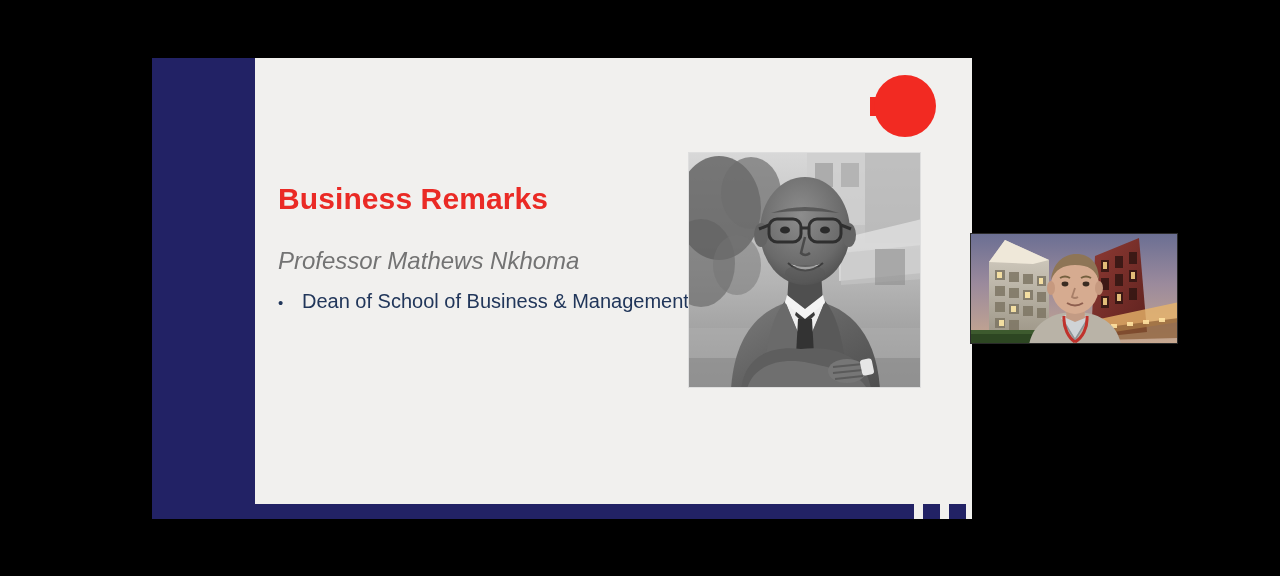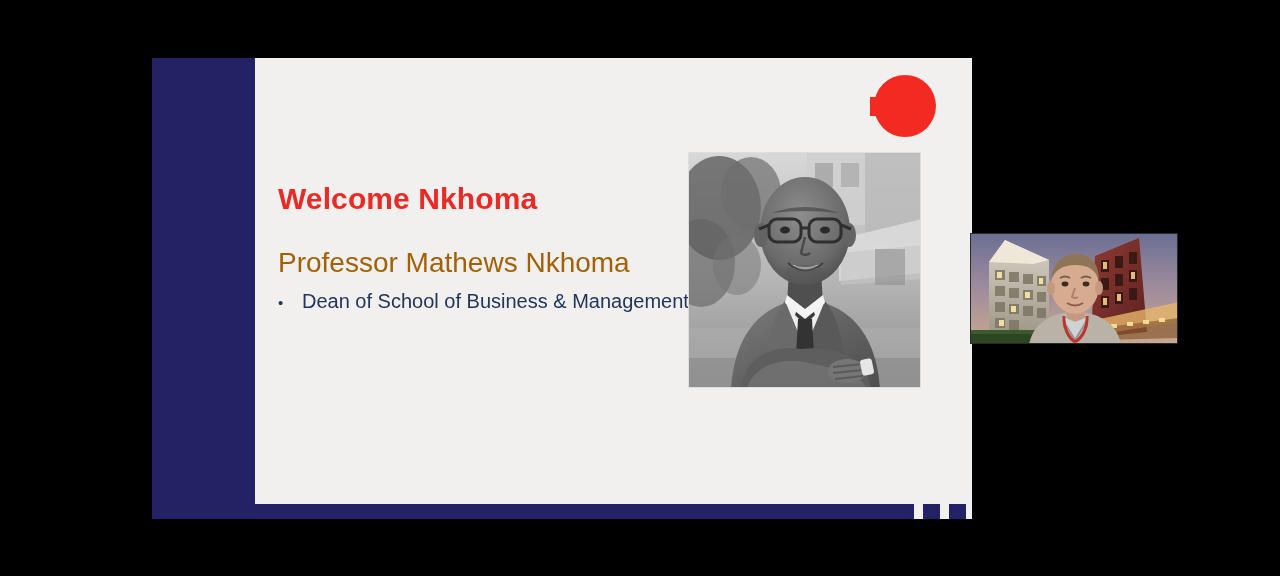--- a/index.html
+++ b/index.html
@@ -106,24 +106,25 @@
     font-size: 30px;
     font-weight: bold;
     color: #ea2a25;
     letter-spacing: 0.1px;
     white-space: nowrap;
   }
   #slide-subtitle {
     position: absolute;
     left: 126px;
     top: 189px;
-    font-size: 28px;
+    font-size: 24px;
     font-weight: normal;
-    color: #a16207;
+    color: #737373;
     white-space: nowrap;
+    font-style: italic;
   }
   #slide-bullet-row {
     position: absolute;
     left: 126px;
     top: 232px;
     display: flex;
     align-items: baseline;
     white-space: nowrap;
   }
   #slide-bullet-mark {
@@ -178,21 +179,21 @@
     <div class="footer-gap" id="footer-gap-1"></div>
     <div class="footer-gap" id="footer-gap-2"></div>
     <div class="footer-gap" id="footer-gap-3"></div>
 
     <div id="logo">
       <div class="logo-step-b"></div>
       <div class="logo-step-a"></div>
       <div class="logo-disc"></div>
     </div>
 
-    <div id="slide-title">Welcome Nkhoma</div>
+    <div id="slide-title">Business Remarks</div>
 
     <div id="slide-subtitle">Professor Mathews Nkhoma</div>
 
     <div id="slide-bullet-row">
       <span id="slide-bullet-mark">•</span>
       <span id="slide-bullet-text">Dean of School of Business &amp; Management</span>
     </div>
 
     <div id="speaker-portrait">
       <svg width="233" height="236" viewBox="0 0 233 236" xmlns="http://www.w3.org/2000/svg">

